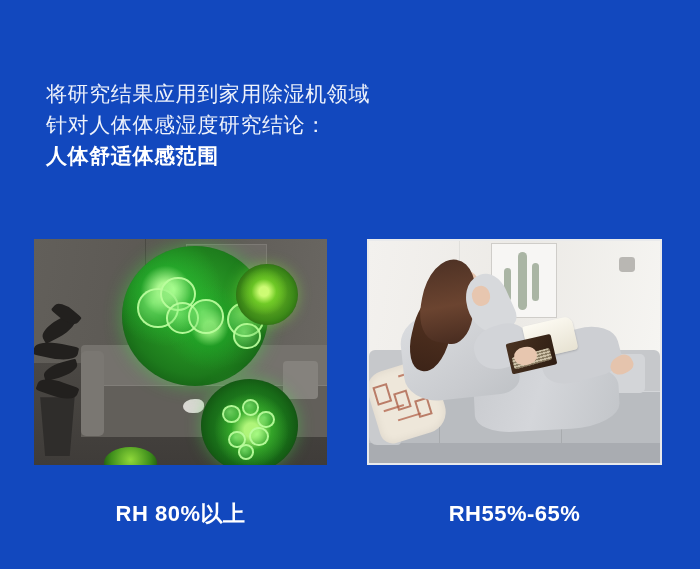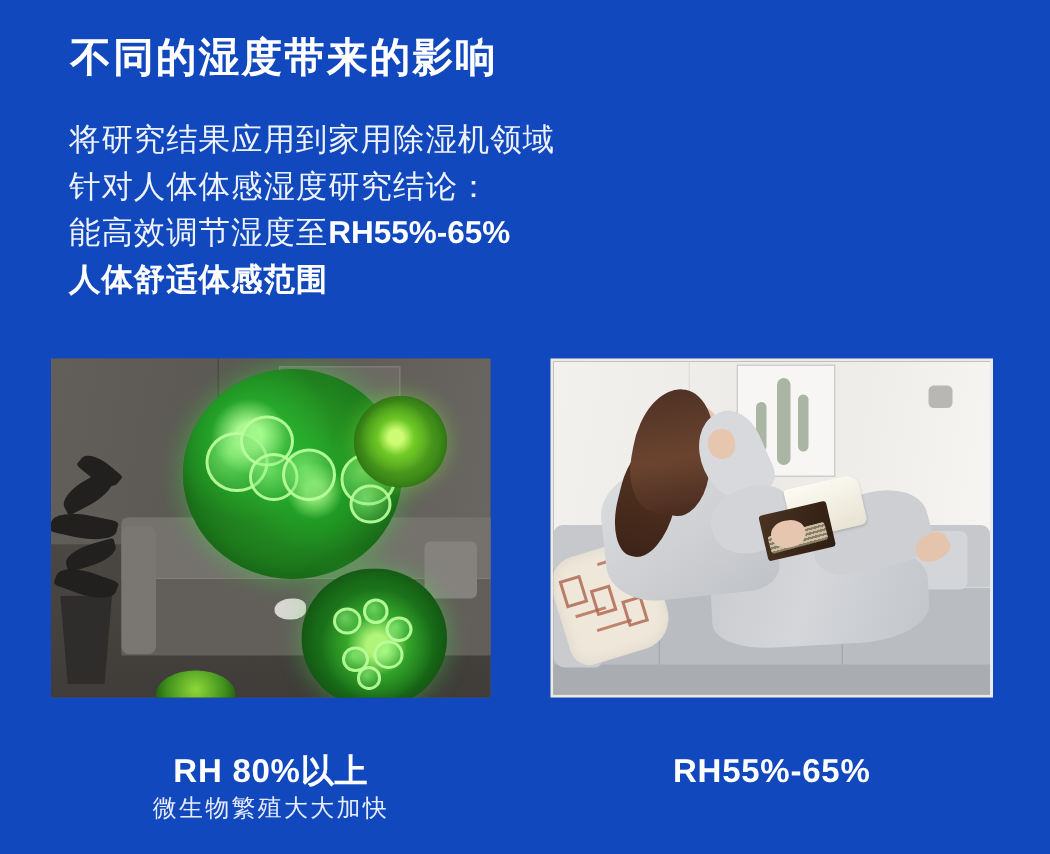--- a/index.html
+++ b/index.html
@@ -156,26 +156,24 @@
   .cap .big{font-size:22px;font-weight:bold;color:#ffffff;letter-spacing:.5px;line-height:28px;white-space:nowrap;}
   .cap .small{font-size:16px;color:#e6ecf9;letter-spacing:1.5px;line-height:24px;white-space:nowrap;}
   .cap.left{left:34px;top:500px;width:293px;text-align:center;}
   .cap.right{left:367px;top:500px;width:295px;}
 </style>
 </head>
 <body>
 
 <div class="poster">
 
-  <div class="title">不同的湿度带来的影响</div>
 
   <div class="copy">
     <div class="line">将研究结果应用到家用除湿机领域</div>
     <div class="line">针对人体体感湿度研究结论：</div>
-    <div class="line"><span>能高效调节湿度至</span><span class="b">RH55%-65%</span></div>
     <div class="line bold">人体舒适体感范围</div>
   </div>
 
   <div class="photo left">
     <div class="room-dark">
       <div class="wall-d"></div>
       <div class="wall-seam"></div>
       <div class="floor-d"></div>
 
       <div class="frame-d">
@@ -273,20 +271,19 @@
           <div class="cover"></div>
           <div class="edge"></div>
         </div>
         <div class="hand-book"></div>
       </div>
     </div>
   </div>
 
   <div class="cap left">
     <div class="big">RH 80%以上</div>
-    <div class="small">微生物繁殖大大加快</div>
   </div>
 
   <div class="cap right">
     <div class="big">RH55%-65%</div>
   </div>
 
 </div>
 
 </body></html>

